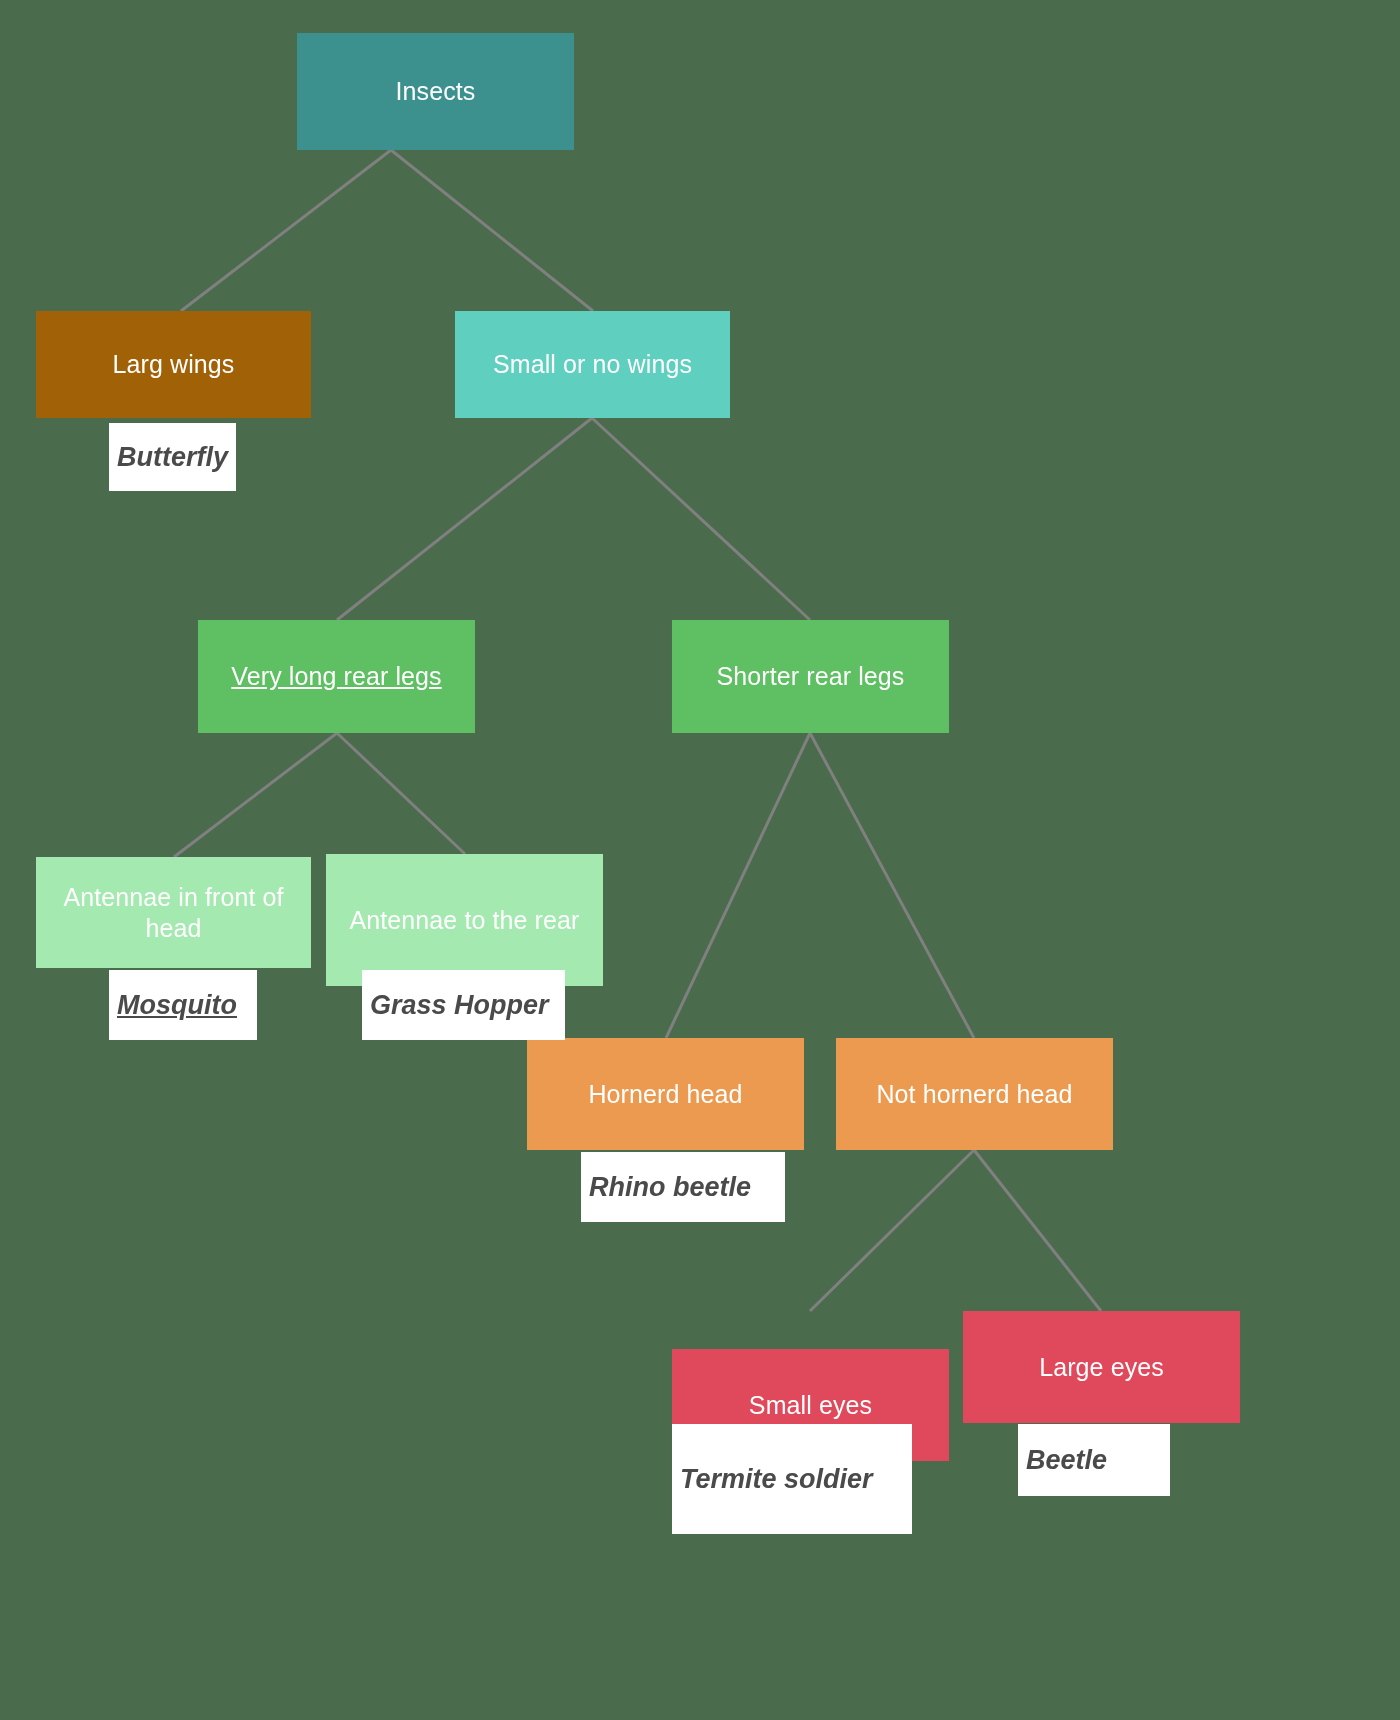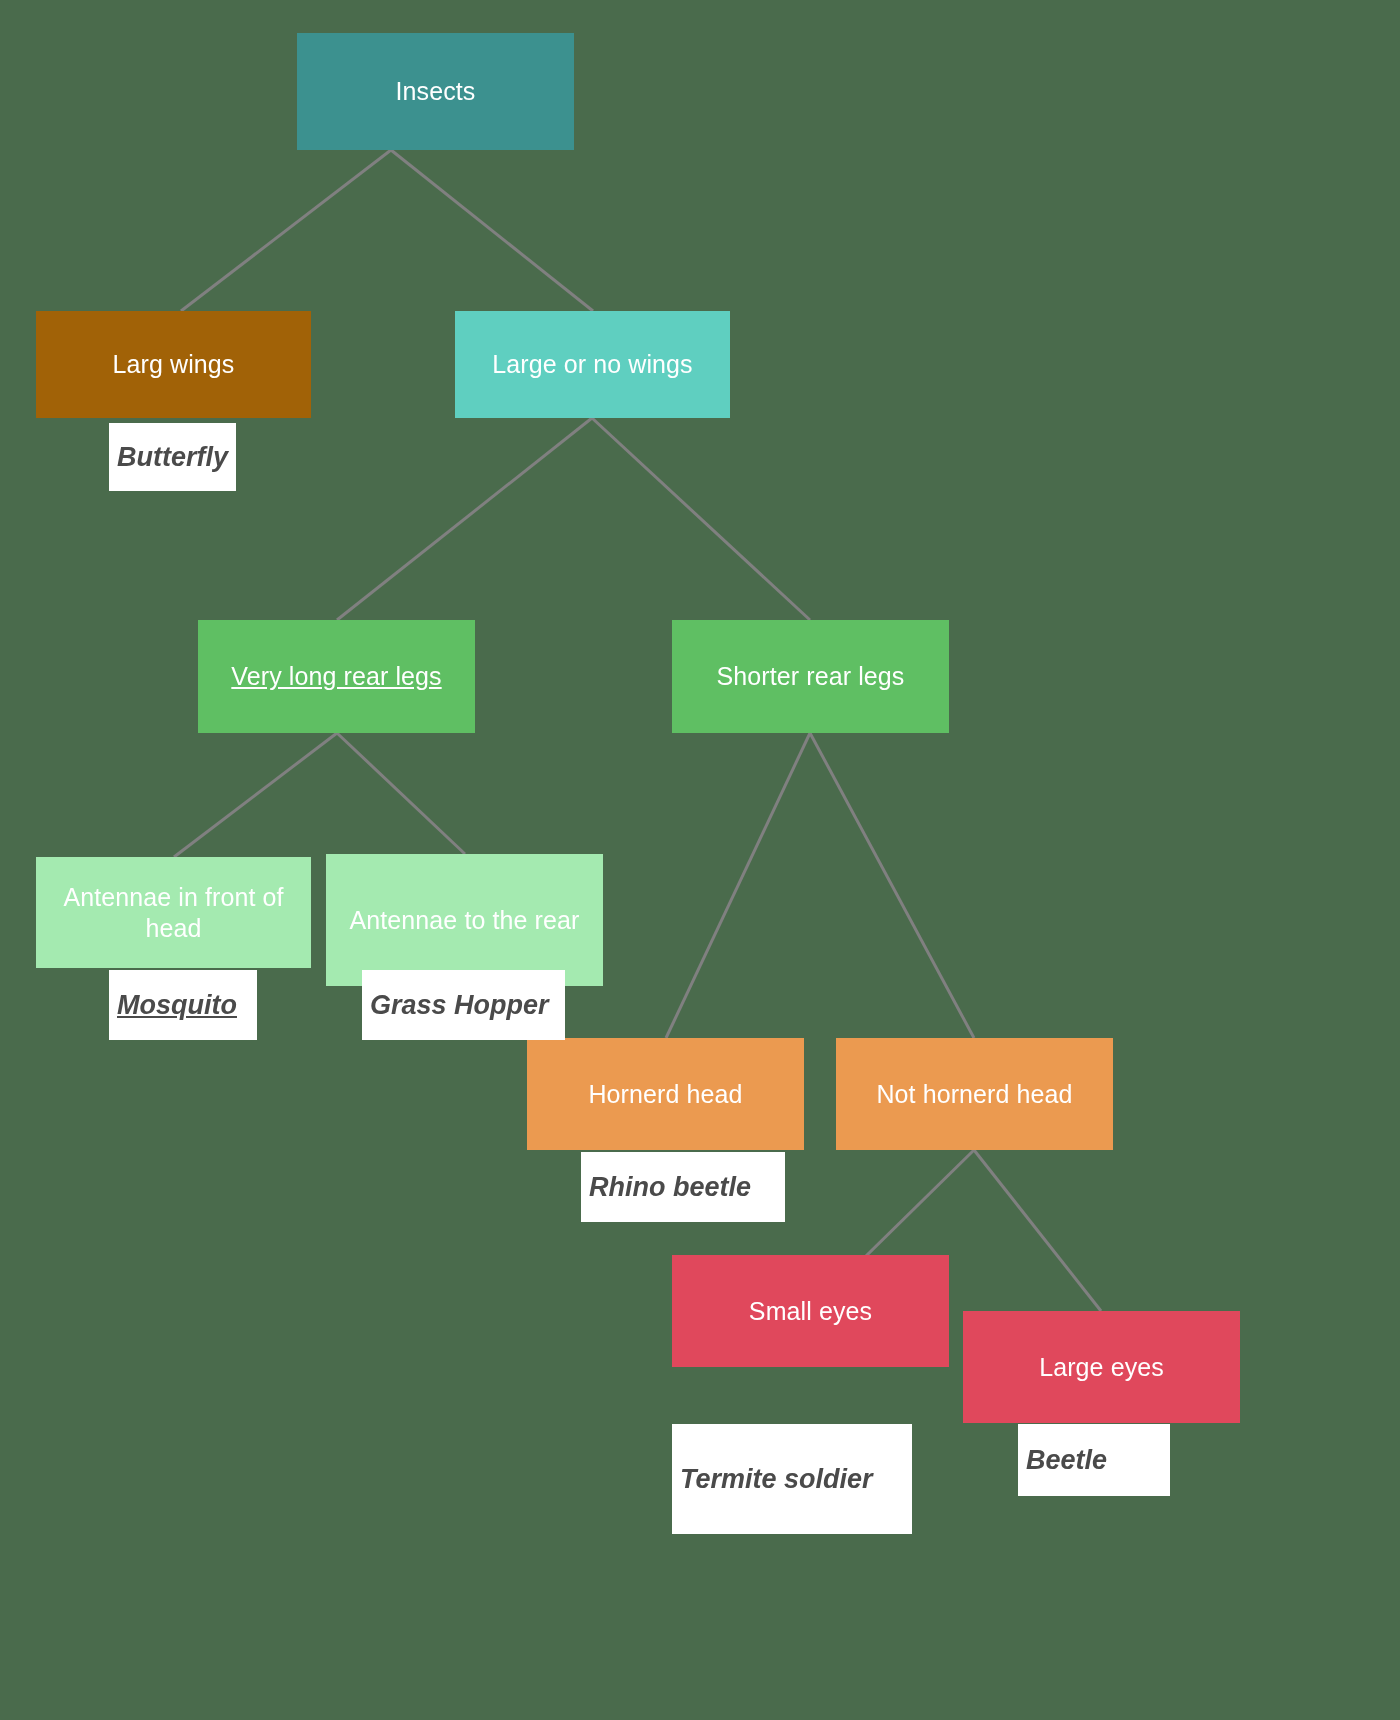--- a/index.html
+++ b/index.html
@@ -75,41 +75,41 @@
       <line x1="974" y1="1150" x2="1101" y2="1311" stroke="#808080" stroke-width="3"></line>
     </svg>
   <div id="nodes-layer">
       <div class="node" style="left: 253px; top: 33px; width: 277px; height: 117px; background: rgb(60, 145, 143); margin-left: 44px;">
         <span>Insects</span>
       </div>
       <div class="node" style="left: 36px; top: 311px; width: 275px; height: 107px; background: #a16207;">
         <span>Larg wings</span>
       </div>
       <div class="node" style="left: 455px; top: 311px; width: 275px; height: 107px; background: rgb(95, 207, 192);">
-        <span>Large or no wings</span>
+        <span>Small or no wings</span>
       </div>
       <div class="node" style="left: 198px; top: 620px; width: 277px; height: 113px; background: rgb(95, 191, 99); text-decoration: underline;">
         <span>Very long rear legs</span>
       </div>
       <div class="node" style="left: 672px; top: 620px; width: 277px; height: 113px; background: rgb(95, 191, 99);">
         <span>Shorter rear legs</span>
       </div>
       <div class="node" style="left: 36px; top: 857px; width: 275px; height: 111px; background: rgb(164, 234, 176);">
         <span>Antennae in front of head</span>
       </div>
       <div class="node" style="left: 326px; top: 854px; width: 277px; height: 132px; background: rgb(164, 234, 176);">
         <span>Antennae to the rear</span>
       </div>
       <div class="node" style="left: 527px; top: 1038px; width: 277px; height: 112px; background: rgb(235, 154, 80);">
         <span>Hornerd head</span>
       </div>
       <div class="node" style="left: 836px; top: 1038px; width: 277px; height: 112px; background: rgb(235, 154, 80);">
         <span>Not hornerd head</span>
       </div>
-      <div class="node" style="left: 672px; top: 1255px; width: 277px; height: 112px; background: rgb(224, 72, 92);">
+      <div class="node" style="left: 672px; top: 1349px; width: 277px; height: 112px; background: rgb(224, 72, 92);">
         <span>Small eyes</span>
       </div>
       <div class="node" style="left: 963px; top: 1311px; width: 277px; height: 112px; background: rgb(224, 72, 92);">
         <span>Large eyes</span>
       </div>
     </div>
   <div id="leaves-layer">
       <div class="leaf" style="left: 109px; top: 423px; width: 127px; height: 68px;">
         <span>Butterfly</span>
       </div>

